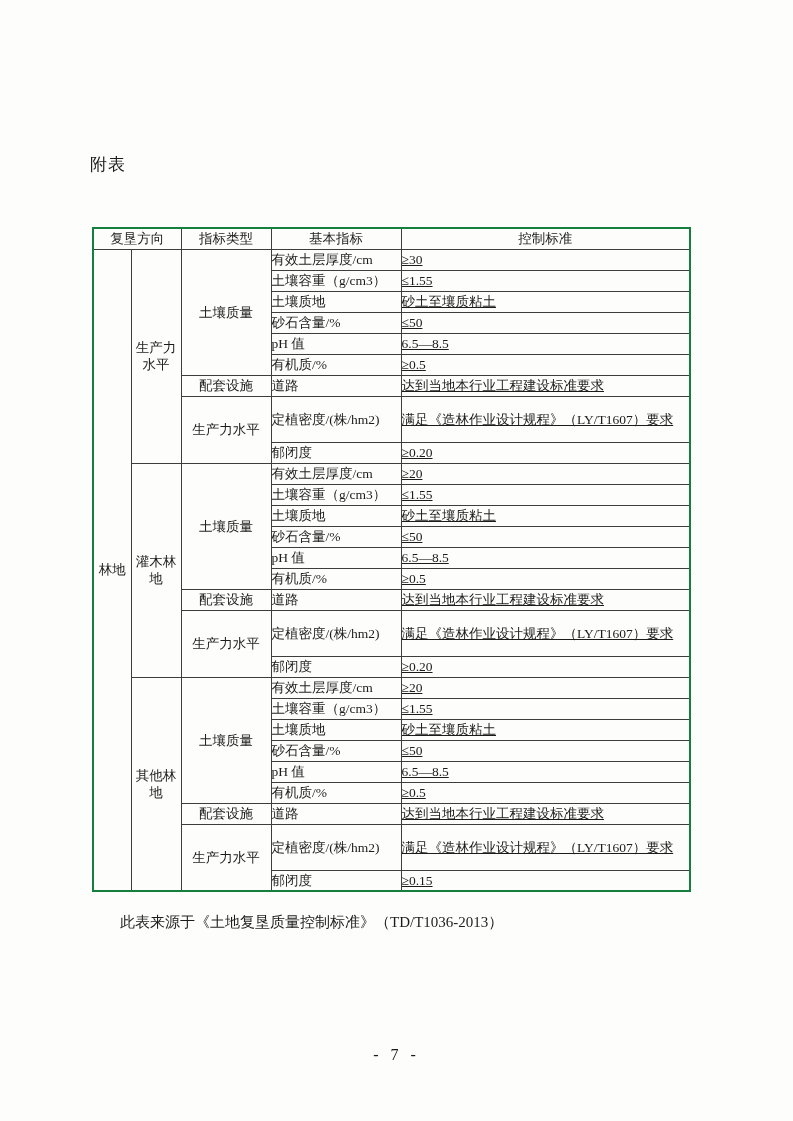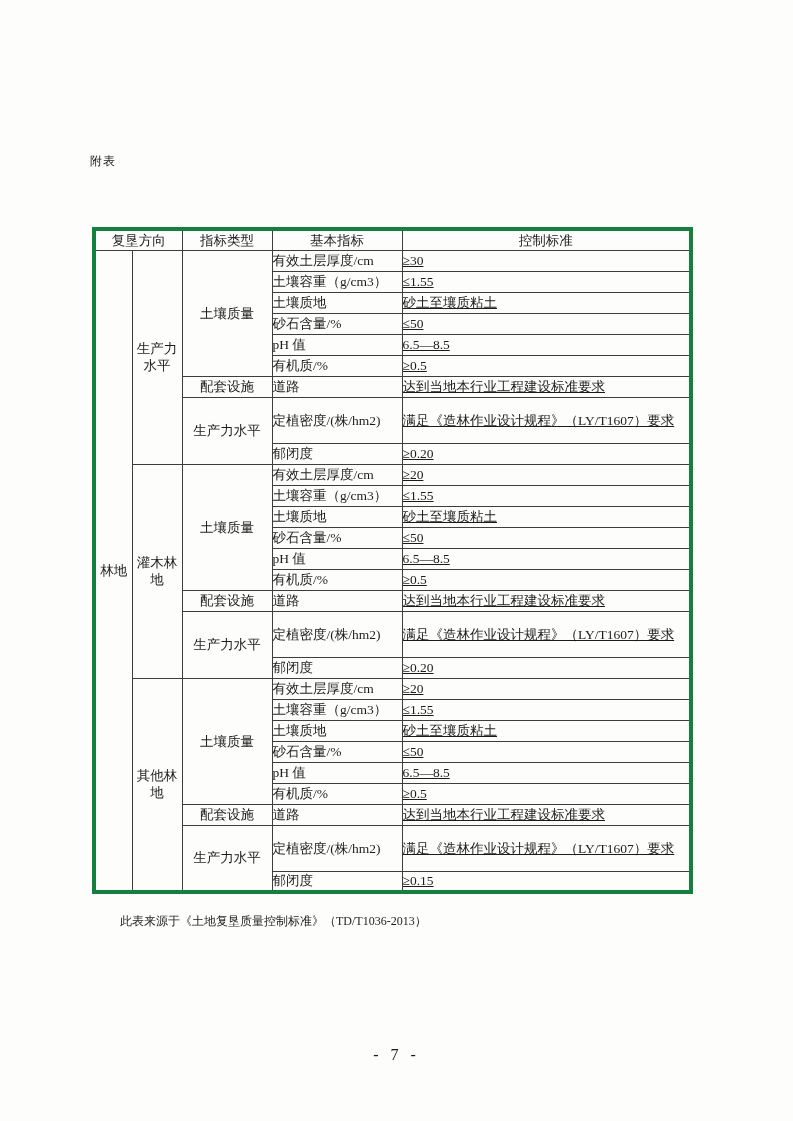--- a/index.html
+++ b/index.html
@@ -13,21 +13,21 @@
     height: 1121px;
     background: #fdfdfc;
     font-family: "Liberation Serif", "DejaVu Serif", serif;
     color: #1c1c1c;
     overflow: hidden;
   }
   .annex {
     position: absolute;
     left: 90px;
     top: 153px;
-    font-size: 12px;
+    font-size: 17px;
     letter-spacing: 1px;
   }
   .doc-title {
     position: absolute;
     left: 92px;
     top: 184px;
     width: 597px;
     text-align: center;
     font-family: "Liberation Sans", "DejaVu Sans", sans-serif;
     font-weight: bold;
@@ -47,21 +47,21 @@
   }
   table.std td, table.std th {
     border: 1px solid #3d3d3d;
     padding: 0;
     font-weight: normal;
     vertical-align: middle;
     line-height: 17px;
     overflow: hidden;
   }
   table.std {
-    border: 4px solid #15803d;
+    border: 2px solid #15803d;
   }
   thead tr { height: 21px; }
   tr.r-n { height: 21px; }
   tr.r-d { height: 46px; }
   th { text-align: center; }
   .c-dir {
     text-align: center;
     padding: 0 11px;
     line-height: 30px;
     word-break: break-all;
@@ -82,21 +82,21 @@
   .c-std {
     text-align: left;
     padding: 0 0 0 10px;
     white-space: nowrap;
     text-decoration: underline;
   }
   .footnote {
     position: absolute;
     left: 120px;
     top: 913px;
-    font-size: 12px;
+    font-size: 15px;
   }
   .pagenum {
     position: absolute;
     left: 0;
     top: 1046px;
     width: 793px;
     text-align: center;
     font-size: 16px;
     letter-spacing: 4px;
   }

